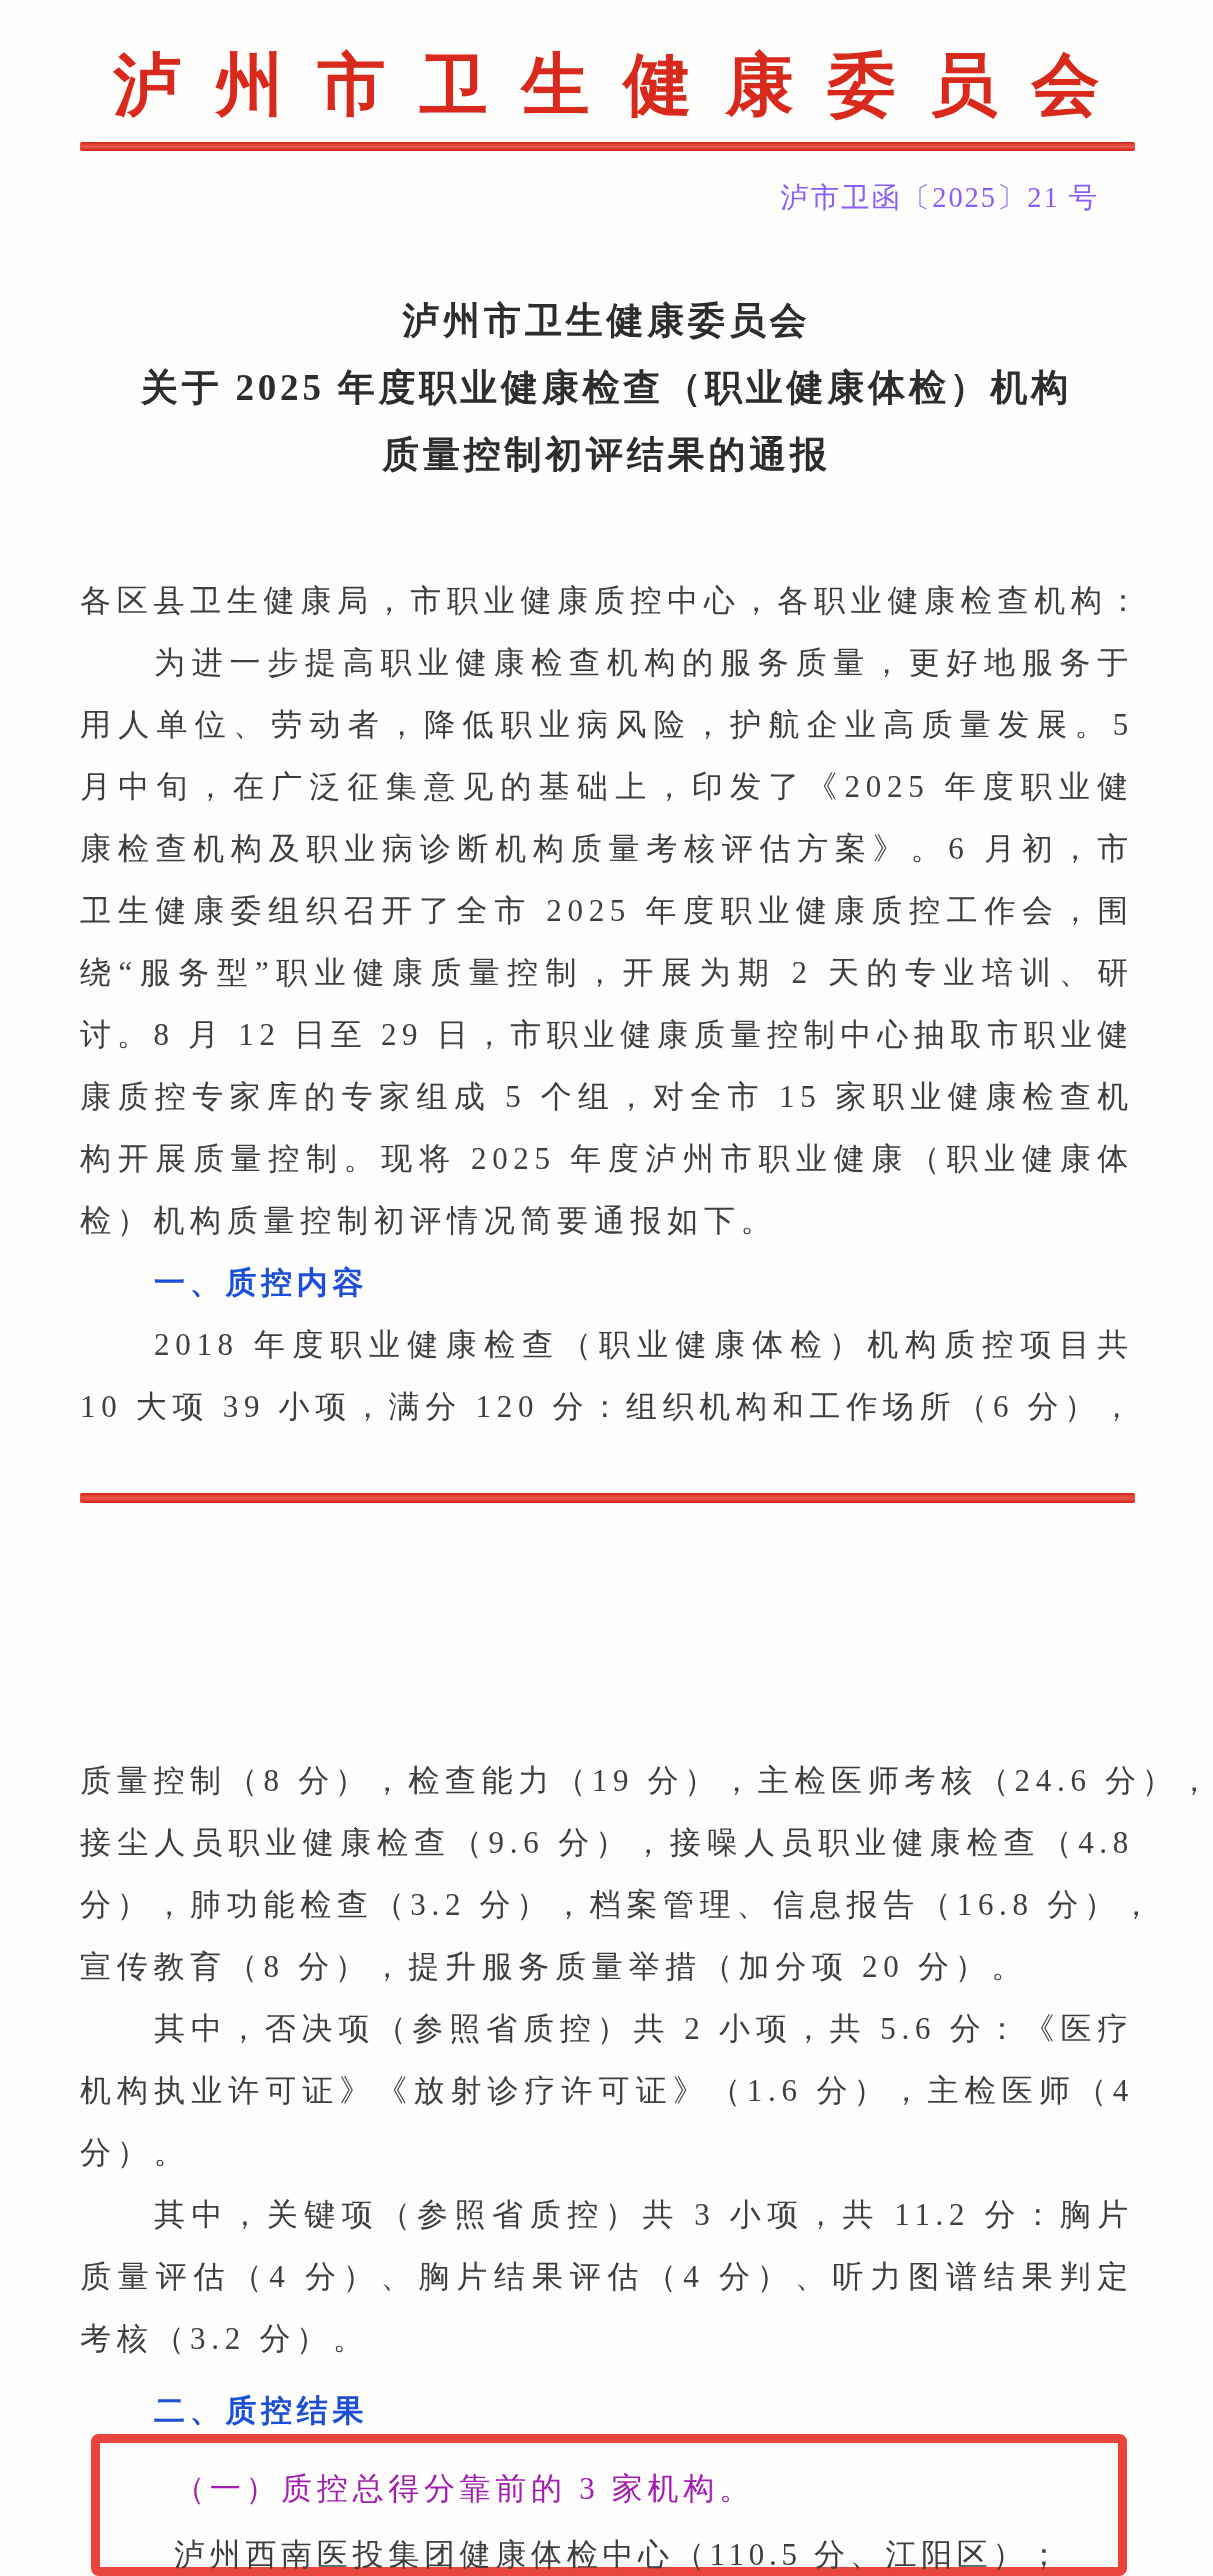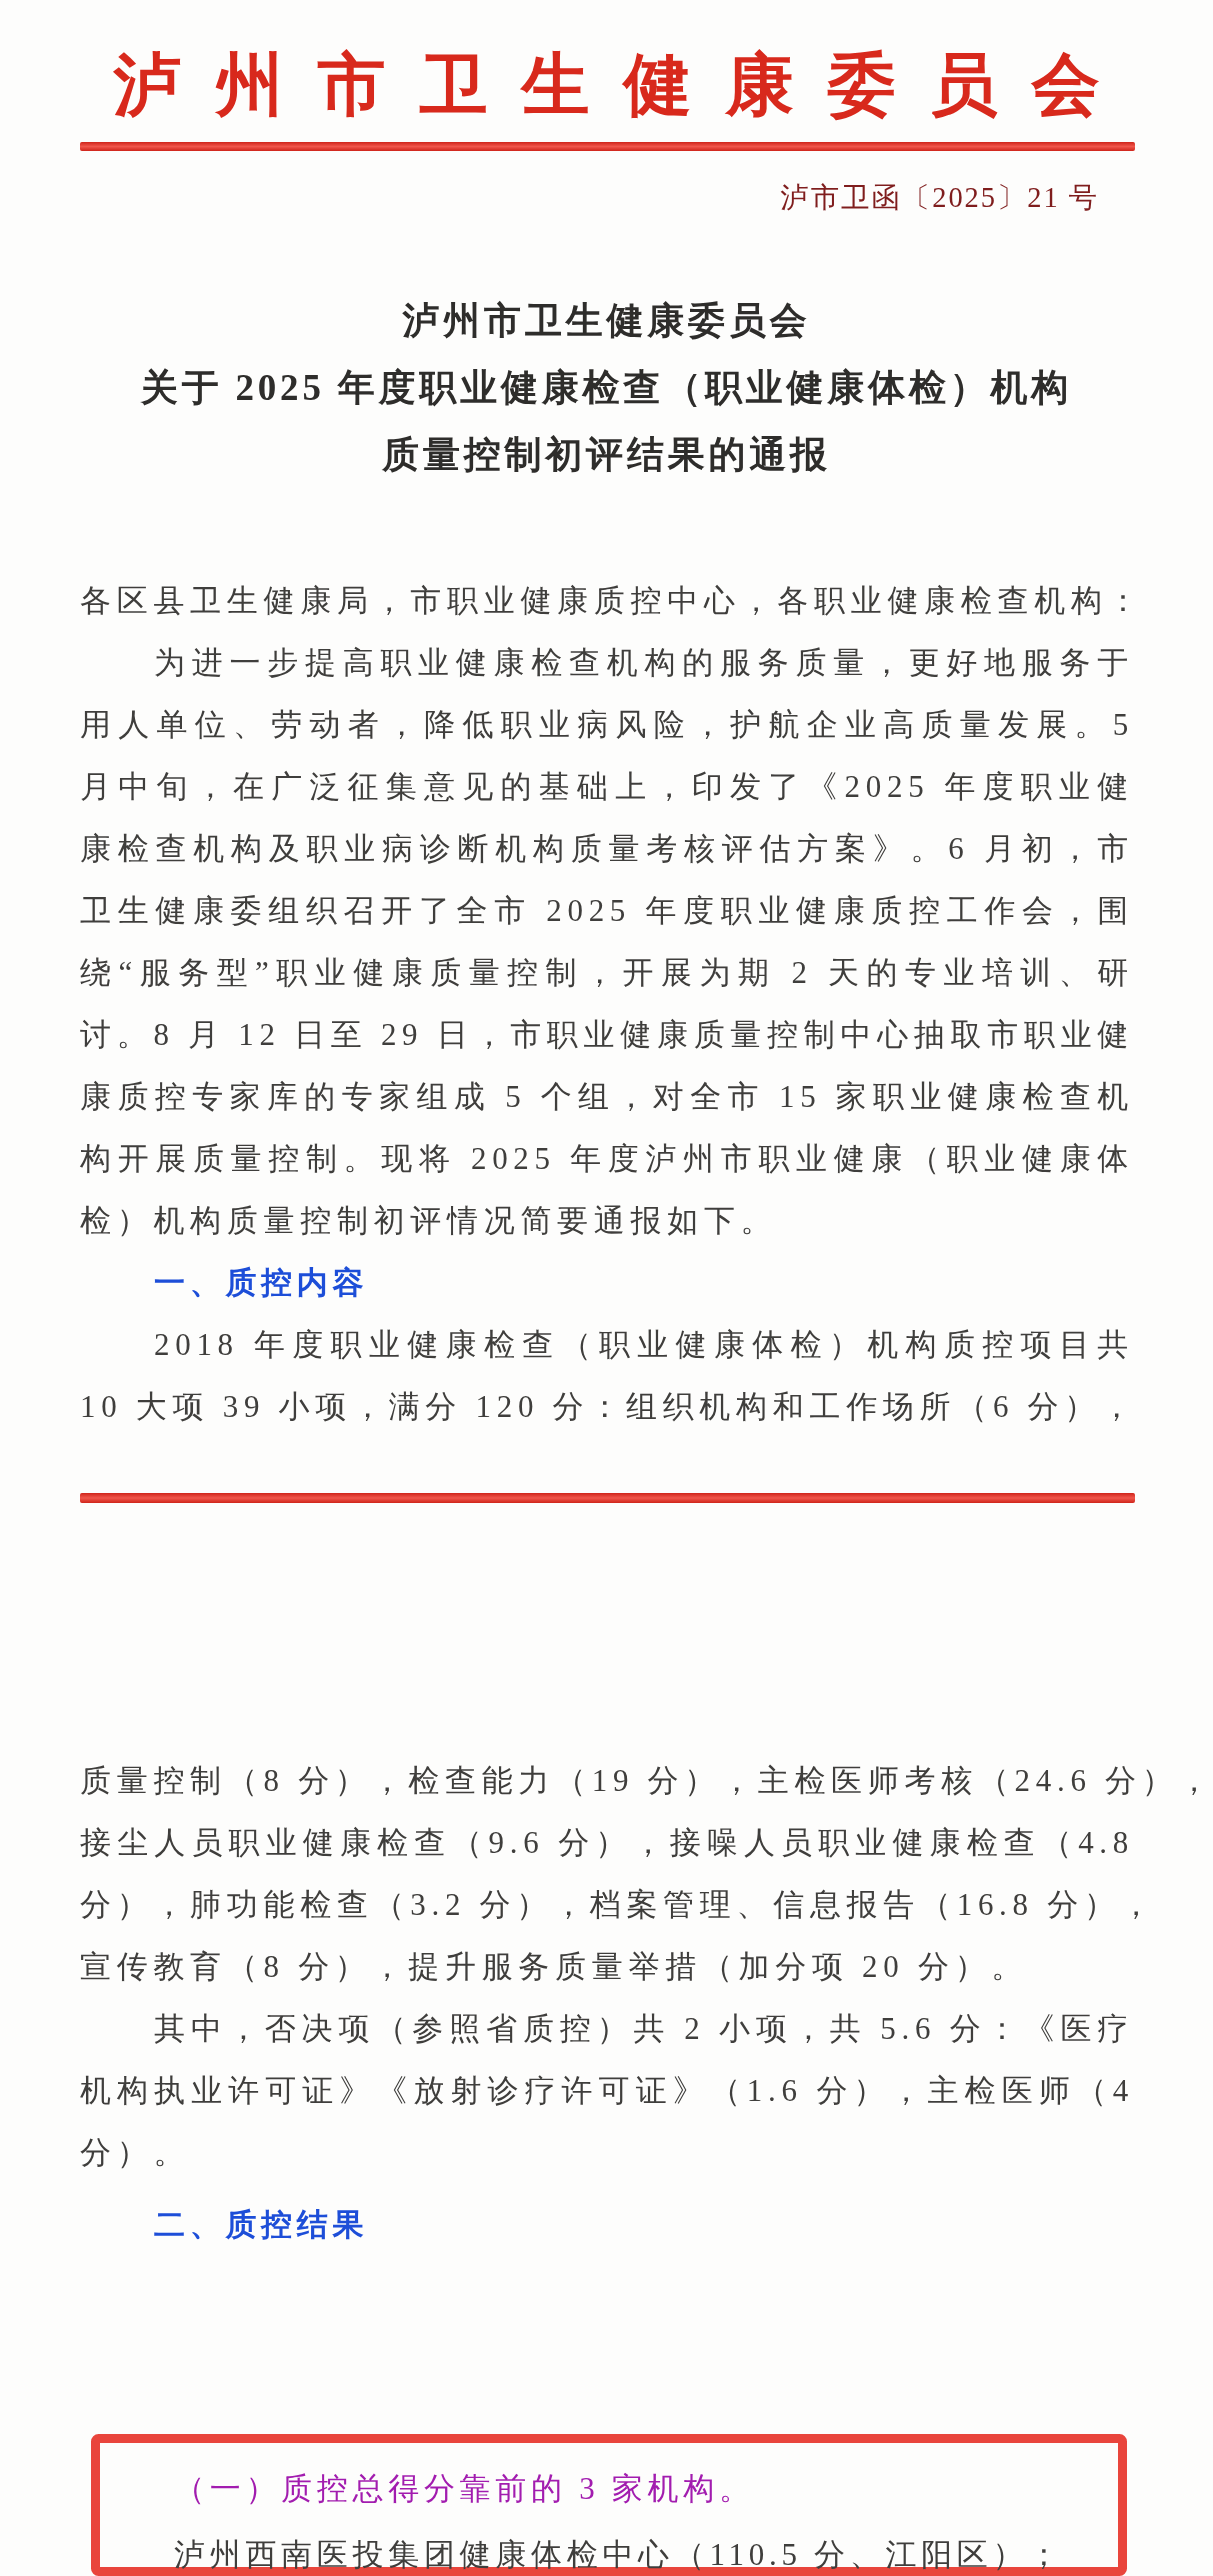--- a/index.html
+++ b/index.html
@@ -25,21 +25,21 @@
   .rule {
     position:absolute; left:80px; width:1055px; height:8.5px;
     background:linear-gradient(#cf241a,#f0564b 50%,#cf241a);
     border-radius:1.9px;
   }
   .rule-1 { top:142px; }
   .rule-2 { top:1493px; height:9.5px; }
   
   .doc-number {
     position:absolute; top:182px; right:114px;
-    font-size:28.5px; line-height:32px; color:#7f1d1d;
+    font-size:28.5px; line-height:32px; color:#8b5cf6;
     letter-spacing:1.9px;
   }
   
   .doc-title {
     position:absolute; top:287px; left:38px; right:38px;
     text-align:center; font-weight:bold; color:#2e2d2b;
     font-size:37px; letter-spacing:3.8px;
   }
   .doc-title .t-line { line-height:67px; }
   
@@ -127,20 +127,26 @@
         <div class="line">接尘人员职业健康检查（9.6 分），接噪人员职业健康检查（4.8</div>
         <div class="line">分），肺功能检查（3.2 分），档案管理、信息报告（16.8 分），</div>
         <div class="line par-end">宣传教育（8 分），提升服务质量举措（加分项 20 分）。</div>
       </div>
     <div>
 
     <div class="line ind">其中，否决项（参照省质控）共 2 小项，共 5.6 分：《医疗</div>
         <div class="line">机构执业许可证》《放射诊疗许可证》（1.6 分），主检医师（4</div>
         <div class="line par-end">分）。</div>
       </div>
+    <div>
+
+    <div class="line ind">其中，关键项（参照省质控）共 3 小项，共 11.2 分：胸片</div>
+        <div class="line">质量评估（4 分）、胸片结果评估（4 分）、听力图谱结果判定</div>
+        <div class="line par-end">考核（3.2 分）。</div>
+      </div>
     <div class="sec-heading second">二、质控结果</div>
   </div>
 
   <div class="highlight-box">
     <div class="box-line first">（一）质控总得分靠前的 3 家机构。</div>
     <div class="box-line">泸州西南医投集团健康体检中心（110.5 分、江阳区）；</div>
   </div>
 
 </div>
 

